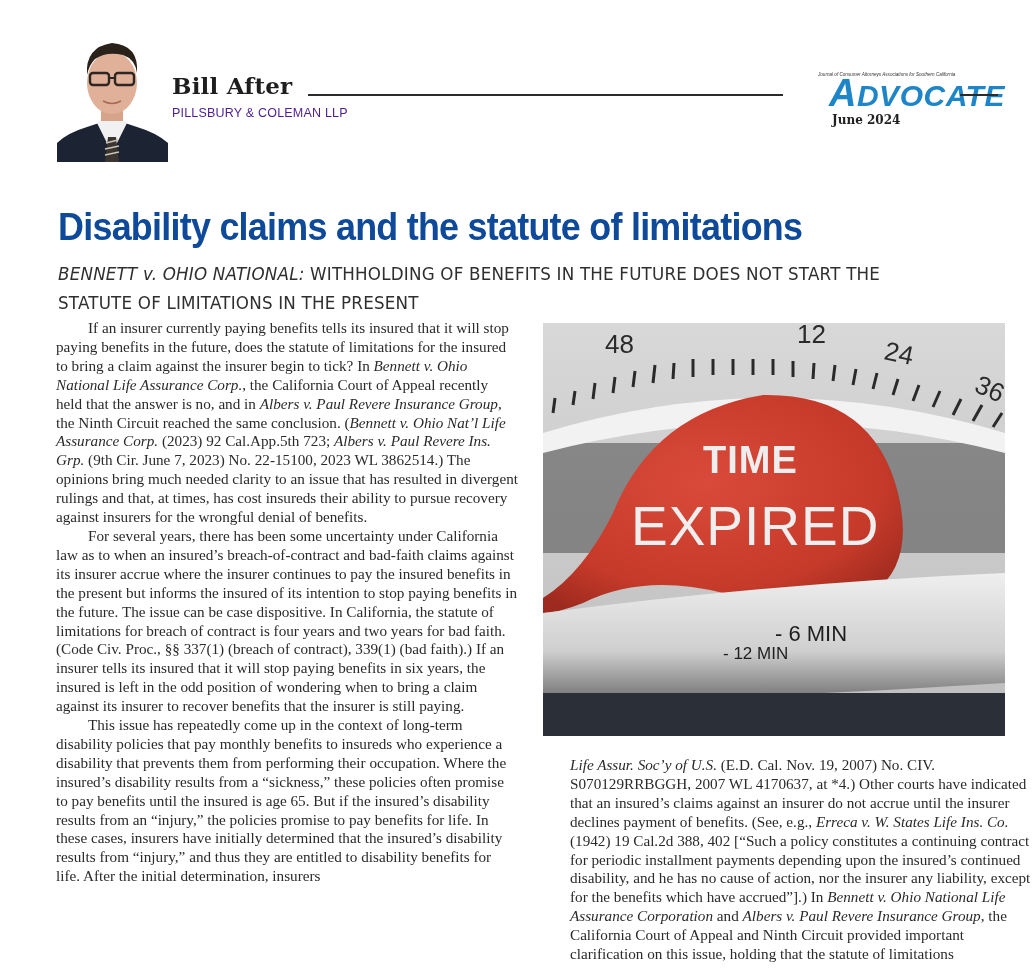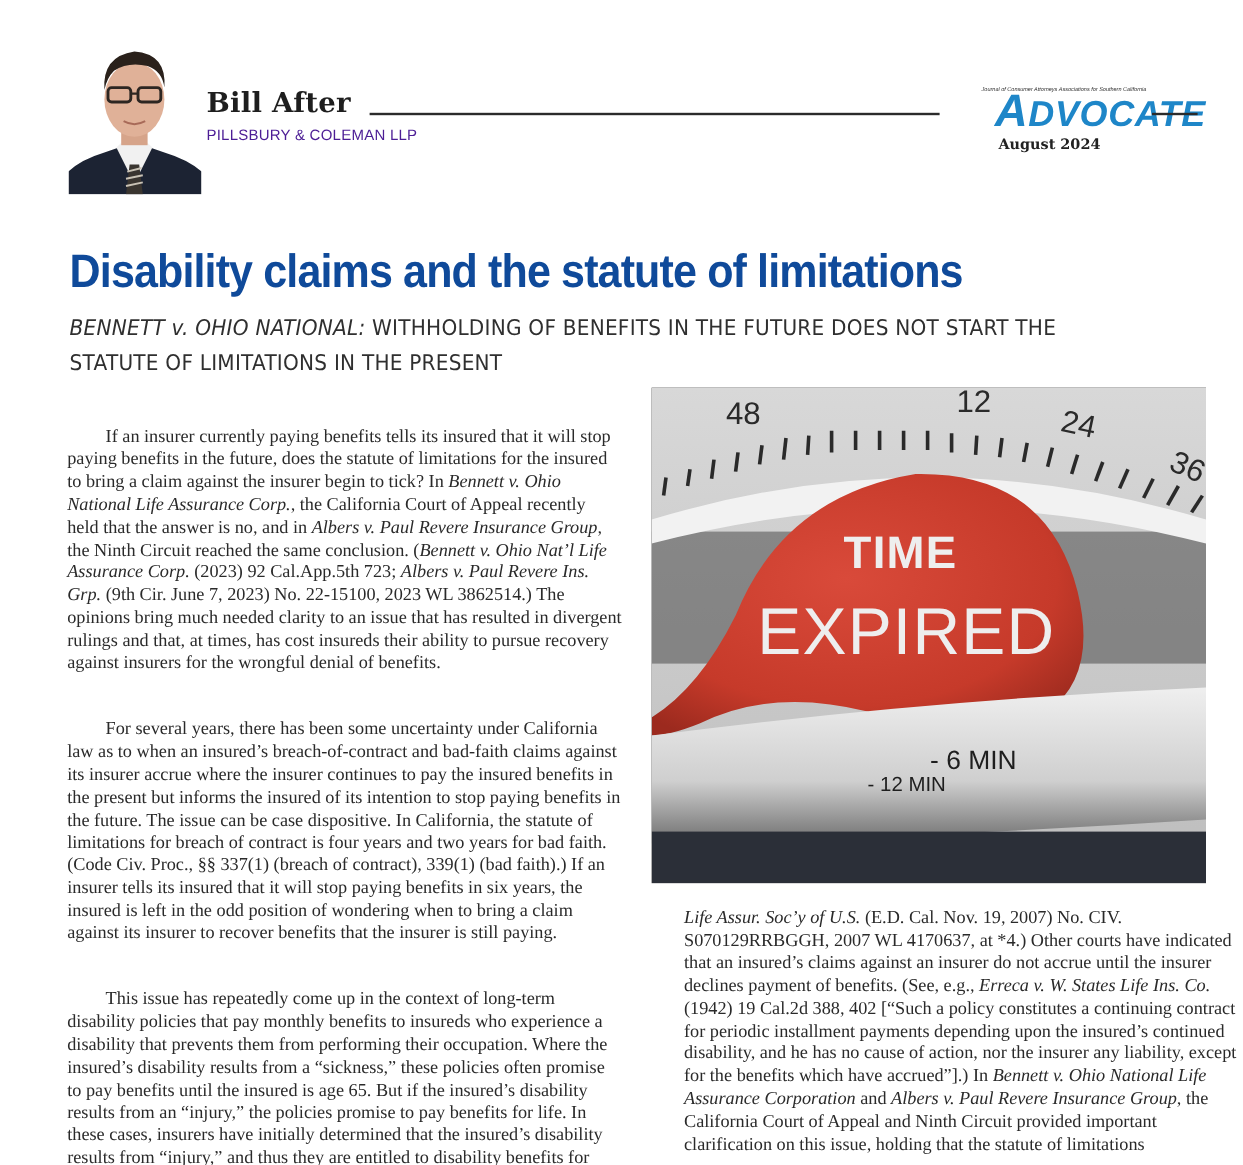--- a/index.html
+++ b/index.html
@@ -21,21 +21,21 @@
   
   .title { position: absolute; left: 58px; top: 205px; font-family: "Liberation Sans", sans-serif; font-weight: bold; font-size: 39px; color: #0f4a9a; letter-spacing: -0.8px; transform: scaleX(0.92); transform-origin: left top; white-space: nowrap; }
   .subtitle { position: absolute; left: 58px; top: 259px; width: 960px; font-family: "DejaVu Sans", sans-serif; font-size: 18px; line-height: 29px; color: #2f2f2f; letter-spacing: 0.2px; transform: scaleX(0.93); transform-origin: left top; }
   .subtitle i { font-style: italic; }
 
   
   .col { position: absolute; font-family: "Liberation Serif", serif; font-size: 15.2px; line-height: 18.9px; color: #2a2a2a; text-align: left; }
   .col-left { left: 56px; top: 319px; width: 462px; }
   .col-right { left: 570px; top: 756px; width: 470px; }
   .col p { margin: 0; }
-  .col p.indent { text-indent: 32px; margin-top: 36px; }
+  .col p.indent { text-indent: 32px; }
   .col i { font-style: italic; }
 
   
   .photo { position: absolute; left: 543px; top: 323px; width: 462px; height: 413px; overflow: hidden; background: #555; }
 </style>
 </head>
 <body>
 
 <div class="author-photo">
   <svg width="111" height="129" viewBox="0 0 111 129">
@@ -63,21 +63,21 @@
 </div>
 <div class="author-name">Bill After</div>
 <div class="author-rule"></div>
 <div class="author-firm">PILLSBURY &amp; COLEMAN LLP</div>
 
 <div class="mast-tagline">Journal of Consumer Attorneys Associations for Southern California</div>
 <div class="mast-logo">
   <span class="big">A</span><span class="small">DVOCATE</span>
 </div>
 <div class="mast-rule-right"></div>
-<div class="mast-date">August 2024</div>
+<div class="mast-date">June 2024</div>
 
 <h1 class="title" style="margin:0">Disability claims and the statute of limitations</h1>
 <div class="subtitle"><i>BENNETT v. OHIO NATIONAL:</i><span> WITHHOLDING OF BENEFITS IN THE FUTURE DOES NOT START THE STATUTE OF LIMITATIONS IN THE PRESENT</span></div>
 
 <div class="col col-left">
   <p class="indent">If an insurer currently paying benefits tells its insured that it will stop paying benefits in the future, does the statute of limitations for the insured to bring a claim against the insurer begin to tick? In <i>Bennett v. Ohio National Life Assurance Corp.</i>, the California Court of Appeal recently held that the answer is no, and in <i>Albers v. Paul Revere Insurance Group</i>, the Ninth Circuit reached the same conclusion. (<i>Bennett v. Ohio Nat’l Life Assurance Corp.</i> (2023) 92 Cal.App.5th 723; <i>Albers v. Paul Revere Ins. Grp.</i> (9th Cir. June 7, 2023) No. 22-15100, 2023 WL 3862514.) The opinions bring much needed clarity to an issue that has resulted in divergent rulings and that, at times, has cost insureds their ability to pursue recovery against insurers for the wrongful denial of benefits.</p>
   <p class="indent">For several years, there has been some uncertainty under California law as to when an insured’s breach-of-contract and bad-faith claims against its insurer accrue where the insurer continues to pay the insured benefits in the present but informs the insured of its intention to stop paying benefits in the future. The issue can be case dispositive. In California, the statute of limitations for breach of contract is four years and two years for bad faith. (Code Civ. Proc., §§ 337(1) (breach of contract), 339(1) (bad faith).) If an insurer tells its insured that it will stop paying benefits in six years, the insured is left in the odd position of wondering when to bring a claim against its insurer to recover benefits that the insurer is still paying.</p>
   <p class="indent">This issue has repeatedly come up in the context of long-term disability policies that pay monthly benefits to insureds who experience a disability that prevents them from performing their occupation. Where the insured’s disability results from a “sickness,” these policies often promise to pay benefits until the insured is age 65. But if the insured’s disability results from an “injury,” the policies promise to pay benefits for life. In these cases, insurers have initially determined that the insured’s disability results from “injury,” and thus they are entitled to disability benefits for life. After the initial determination, insurers</p>
 </div>
 

